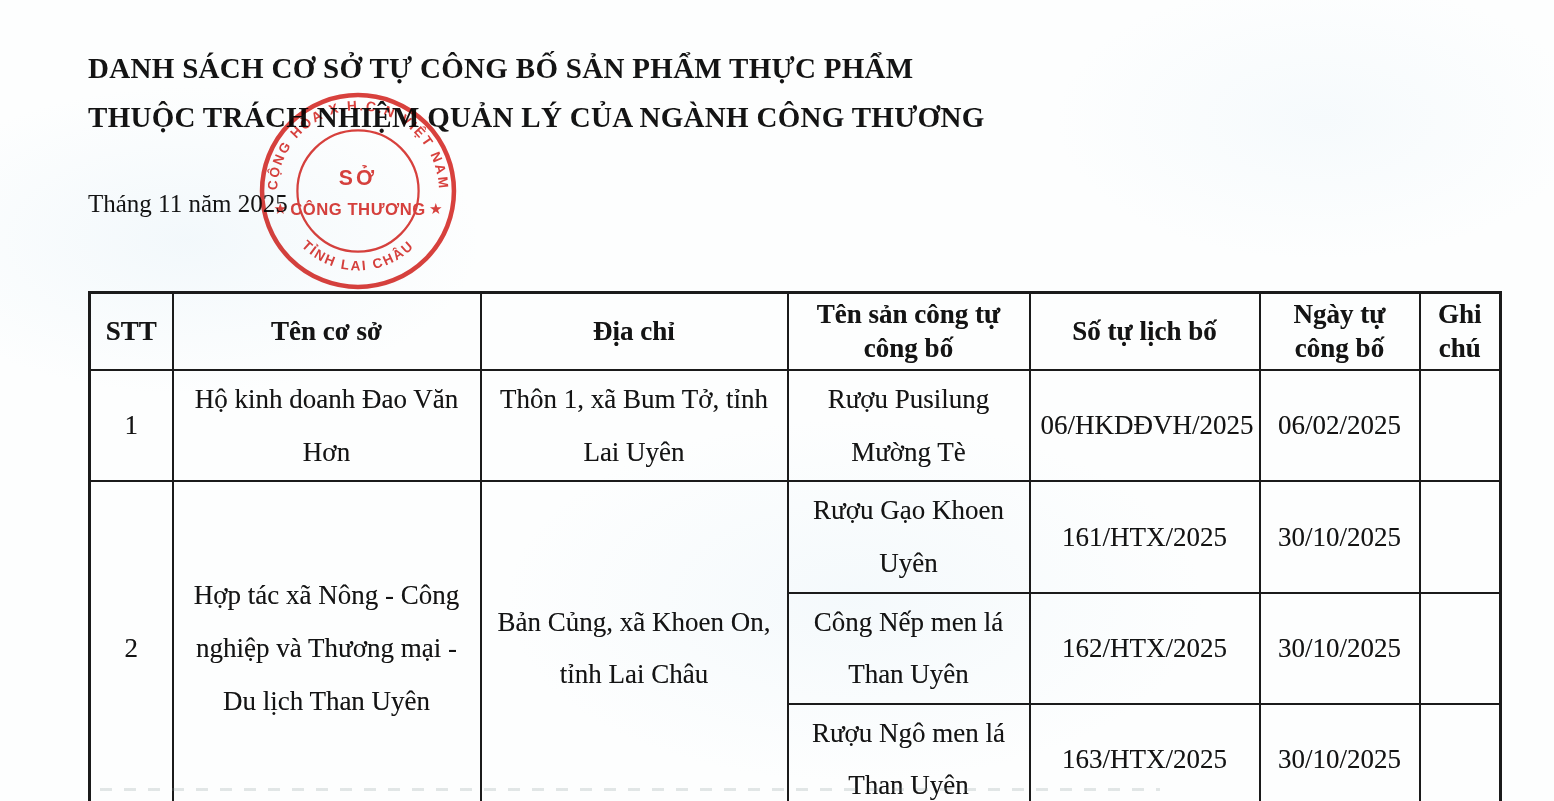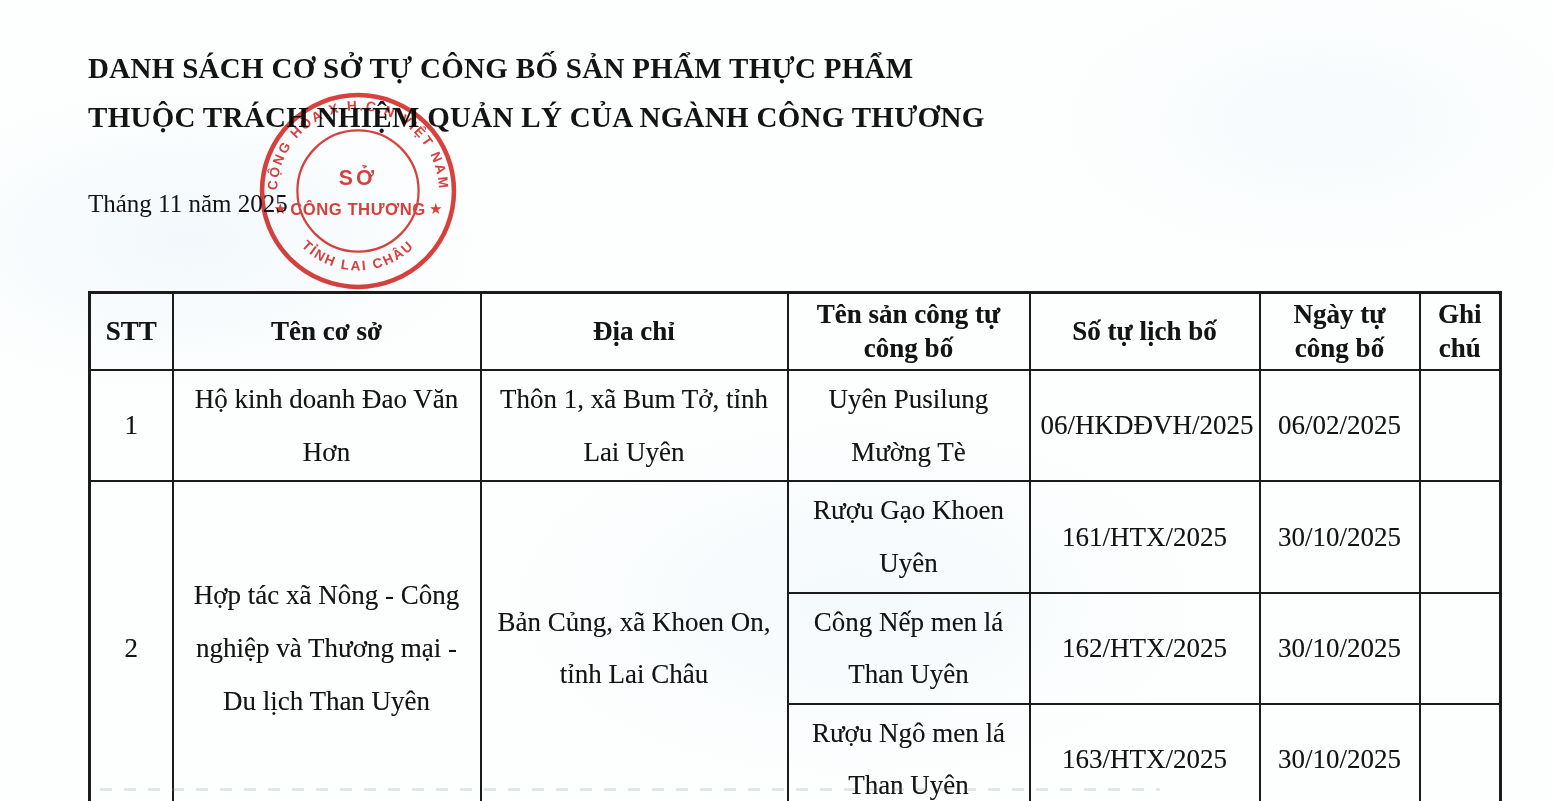--- a/index.html
+++ b/index.html
@@ -100,21 +100,21 @@
       <th>Số tự lịch bố</th>
       <th>Ngày tự công bố</th>
       <th>Ghi chú</th>
     </tr>
   </thead>
   <tbody>
       <tr class="single">
         <td rowspan="1">1</td>
         <td rowspan="1">Hộ kinh doanh Đao Văn Hơn</td>
         <td rowspan="1">Thôn 1, xã Bum Tở, tỉnh Lai Uyên</td>
-        <td>Uyên Pusilung Mường Tè</td>
+        <td>Rượu Pusilung Mường Tè</td>
         <td>06/HKDĐVH/2025</td>
         <td>06/02/2025</td>
         <td></td>
       </tr>
       <tr>
         <td rowspan="3">2</td>
         <td rowspan="3">Hợp tác xã Nông - Công nghiệp và Thương mại - Du lịch Than Uyên</td>
         <td rowspan="3">Bản Củng, xã Khoen On, tỉnh Lai Châu</td>
         <td>Rượu Gạo Khoen Uyên</td>
         <td>161/HTX/2025</td>

